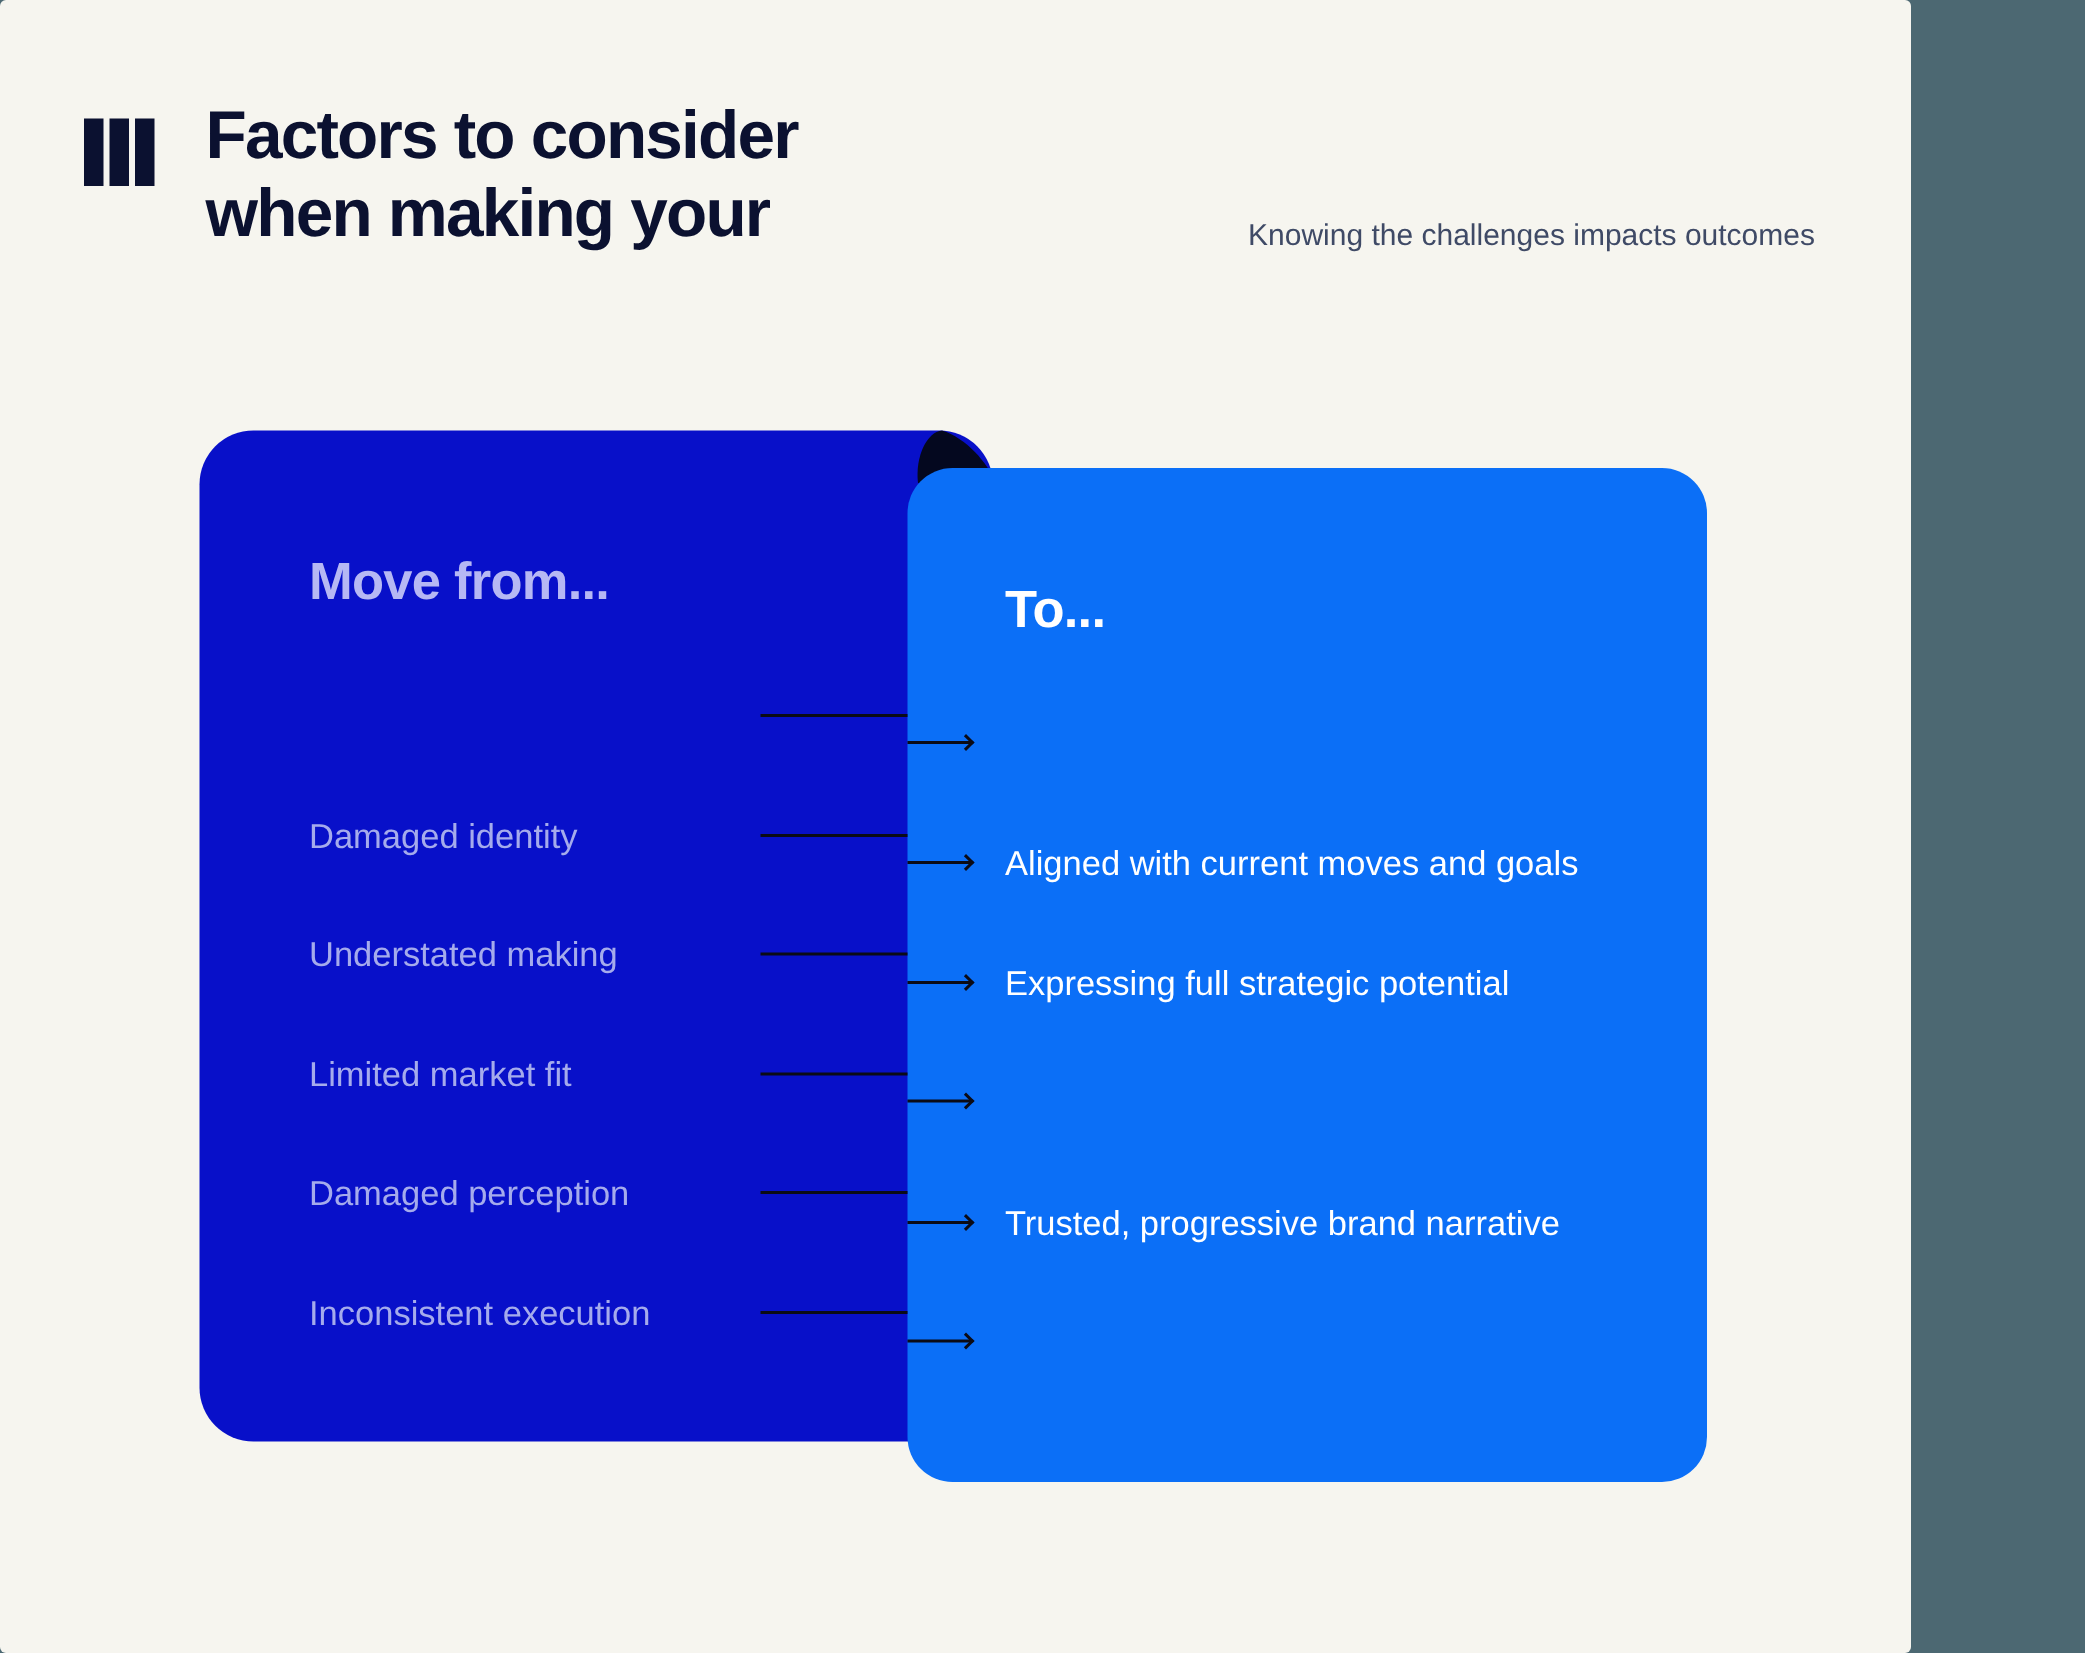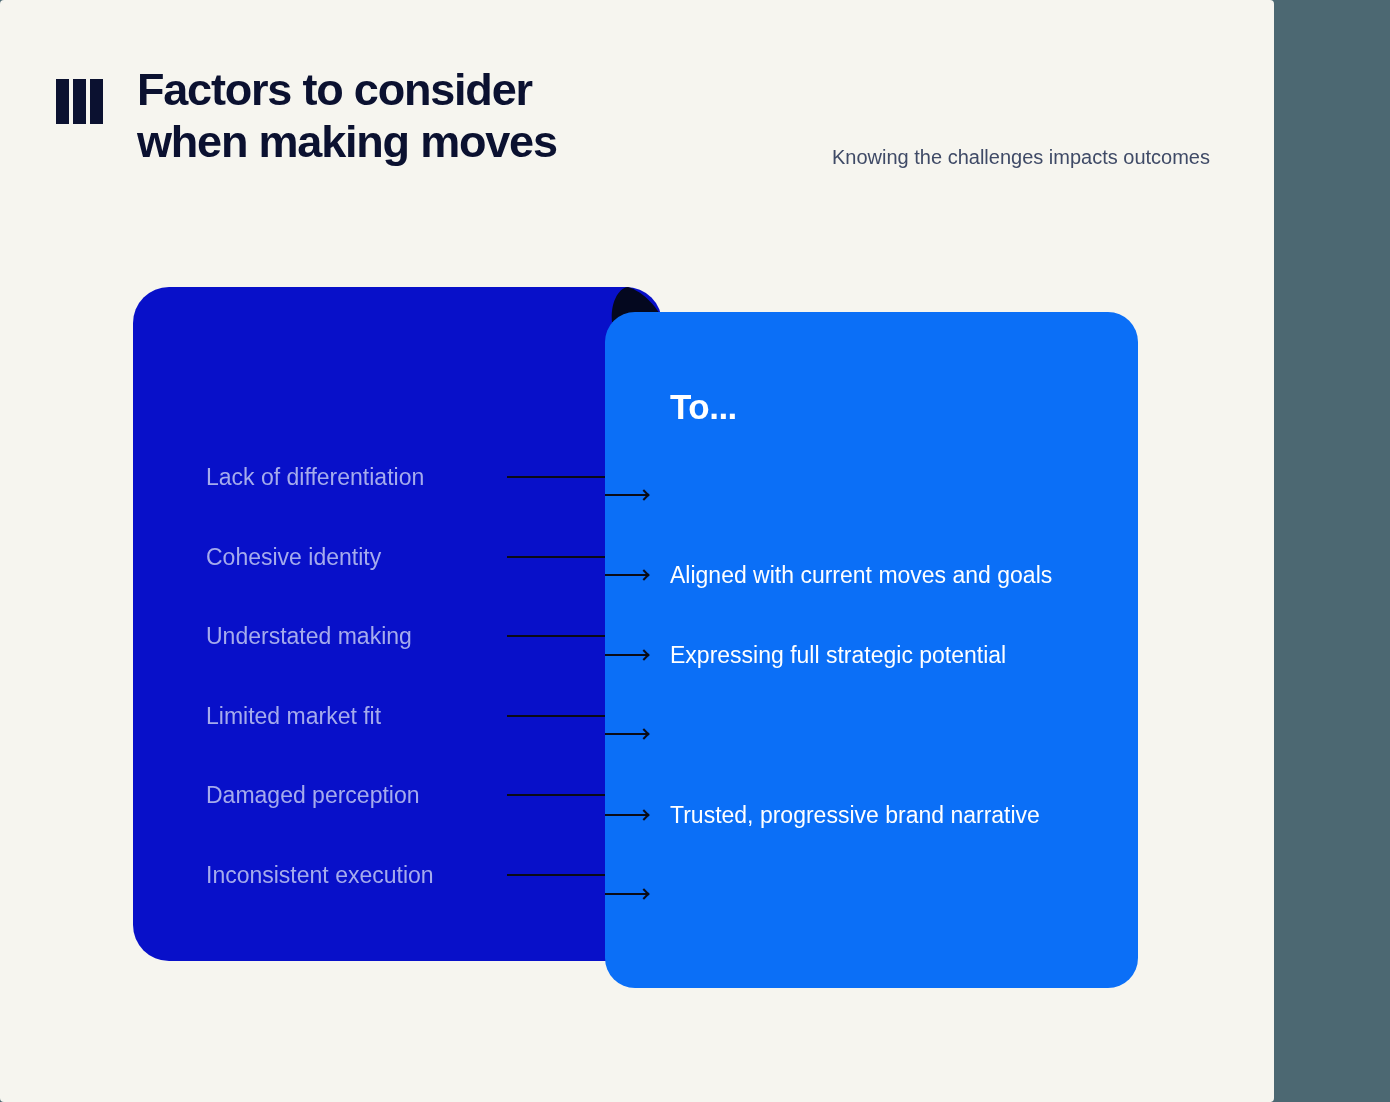--- a/index.html
+++ b/index.html
@@ -81,37 +81,37 @@
 <div class="stage">
 
   <div class="logo">
     <span></span>
     <span></span>
     <span></span>
   </div>
 
   <h1 class="title">
     <div>Factors to consider</div>
-    <div>when making moves</div>
+    <div>when making your</div>
   </h1>
 
   <div class="subtitle">Knowing the challenges impacts outcomes</div>
 
   <div class="card card-from"></div>
 
   <svg class="fold" width="72" height="46" viewBox="0 0 72 46">
     <path d="M14 44 C12 26 20 10 30 9 C46 14 60 30 66 44 Z" fill="var(--fold,#04081f)"></path>
   </svg>
 
   <div class="card card-to"></div>
 
+  <div class="card-header from-header">Move from...</div>
   <div class="card-header to-header">To...</div>
 
-  <div class="from-label" style="top:462px">Lack of differentiation</div>
-  <div class="from-label" style="top:542px">Cohesive identity</div>
+  <div class="from-label" style="top:542px">Damaged identity</div>
   <div class="from-label" style="top:621px">Understated making</div>
   <div class="from-label" style="top:701px">Limited market fit</div>
   <div class="from-label" style="top:860px">Inconsistent execution</div>
   <div class="from-label" style="top:780px">Damaged perception</div>
 
   <div class="seg1" style="top:476px"></div>
   <div class="seg1" style="top:556px"></div>
   <div class="seg1" style="top:635px"></div>
   <div class="seg1" style="top:715px"></div>
   <div class="seg1" style="top:794px"></div>

